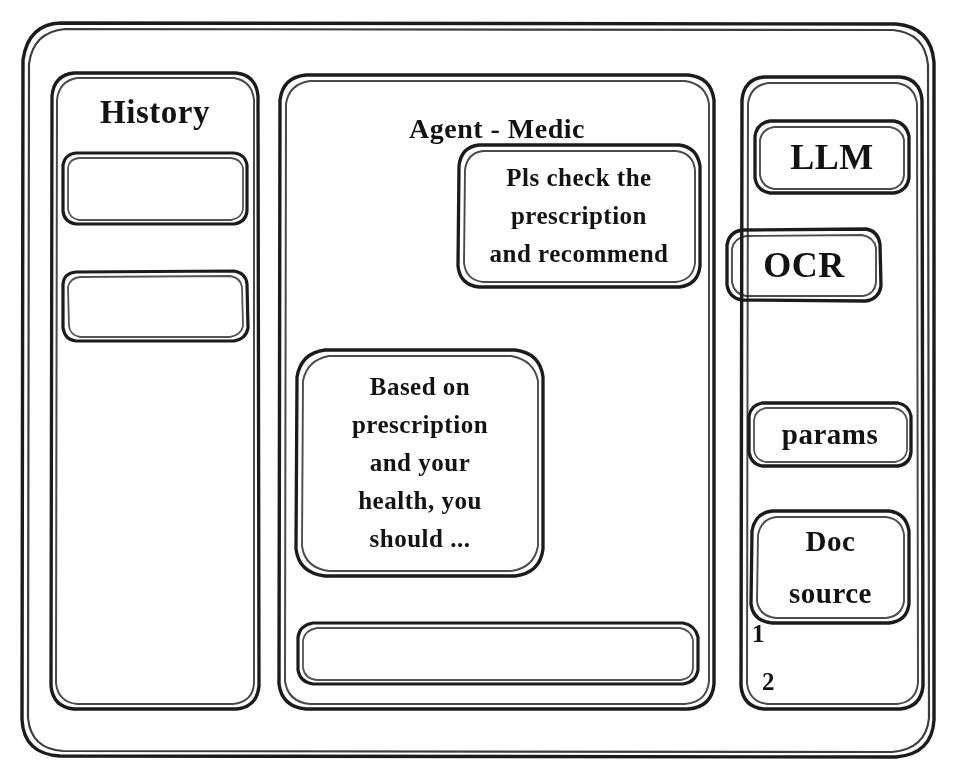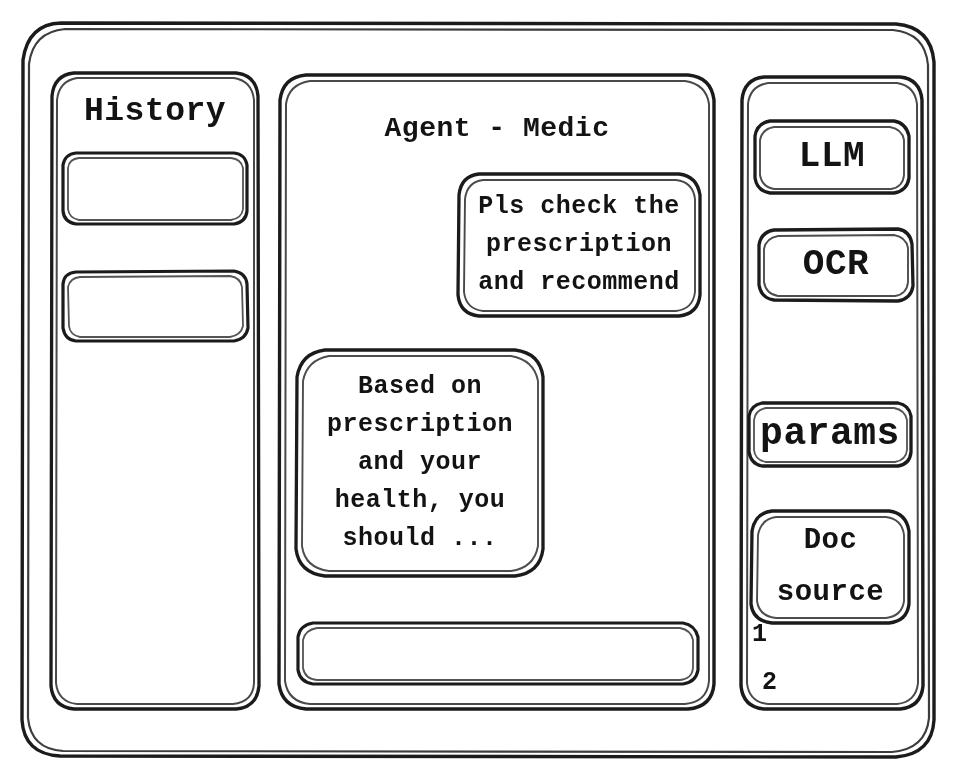--- a/index.html
+++ b/index.html
@@ -31,21 +31,21 @@
   }
   .sketch > svg.edge path {
     fill: none;
     stroke: #1b1b1b;
     stroke-linecap: round;
     stroke-linejoin: round;
   }
 
   
   .hand {
-    font-family: Liberation Mono, monospace;
+    font-family: Liberation Serif, serif;
     color: #131313;
     letter-spacing: .5px;
     white-space: pre-line;
     text-align: center;
     font-weight: 600;
   }
 
   
   #window {
     left: 18px;  top: 20px;
@@ -75,21 +75,21 @@
   }
   #main-title {
     position: absolute;
     left: 276px; top: 108px;
     width: 442px;
     font-size: 28px;
     line-height: 42px;
   }
 
   #user-bubble {
-    left: 455px; top: 171px;
+    left: 455px; top: 142px;
     width: 248px; height: 148px;
   }
   #user-bubble-text {
     position: absolute;
     left: 0; top: 0;
     width: 100%; height: 100%;
     display: flex; align-items: center; justify-content: center;
     font-size: 25px;
     line-height: 38px;
     padding: 0 6px;
@@ -123,23 +123,23 @@
   }
   .tool-btn-label {
     position: absolute;
     left: 0; top: 0;
     width: 100%; height: 100%;
     display: flex; align-items: center; justify-content: center;
     font-size: 36px;
     line-height: 38px;
   }
   #tool-llm    { left: 752px; top: 118px; width: 160px; height: 78px; }
-  #tool-ocr    { left: 756px; top: 226px; width: 160px; height: 78px; }
+  #tool-ocr    { left: 724px; top: 226px; width: 160px; height: 78px; }
   #tool-params { left: 746px; top: 400px; width: 168px; height: 68px; }
-  #tool-params .tool-btn-label { font-size: 38px; }
+  #tool-params .tool-btn-label { font-size: 29px; }
   #doc-source  { left: 748px; top: 508px; width: 165px; height: 118px; }
   #doc-source .tool-btn-label { font-size: 29px; line-height: 52px; }
 
   .doc-item {
     position: absolute;
     font-size: 25px;
     font-weight: 600;
     color: #131313;
   }
   #doc-item-1 { left: 752px; top: 620px; }

